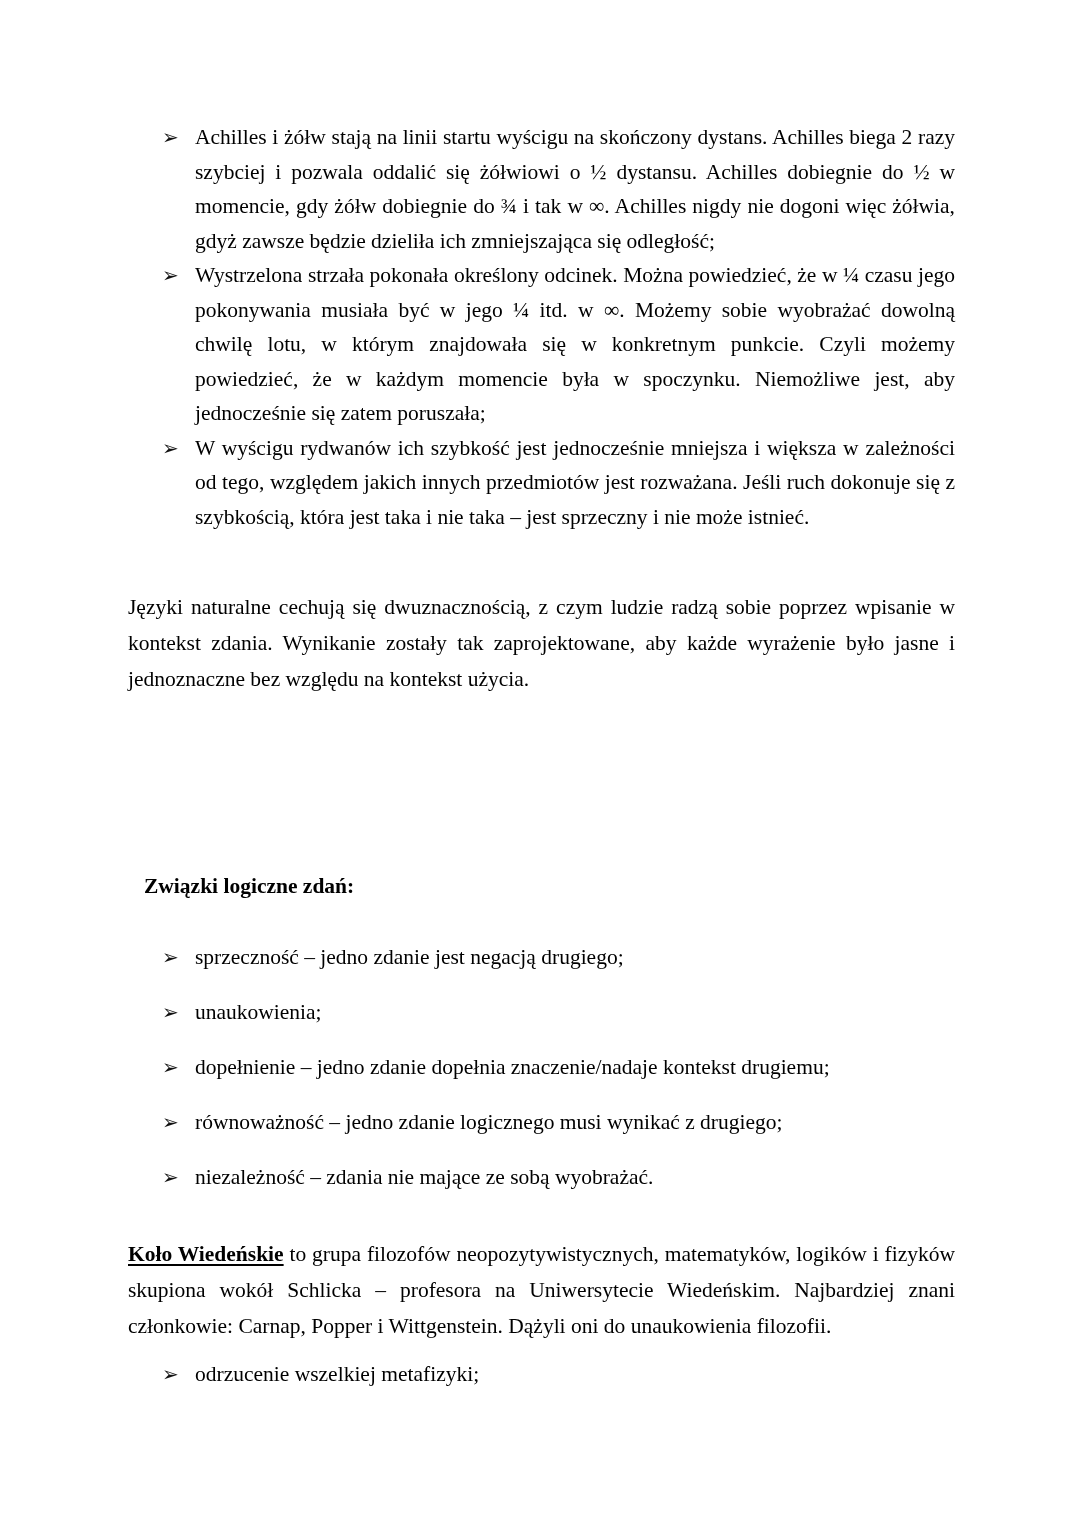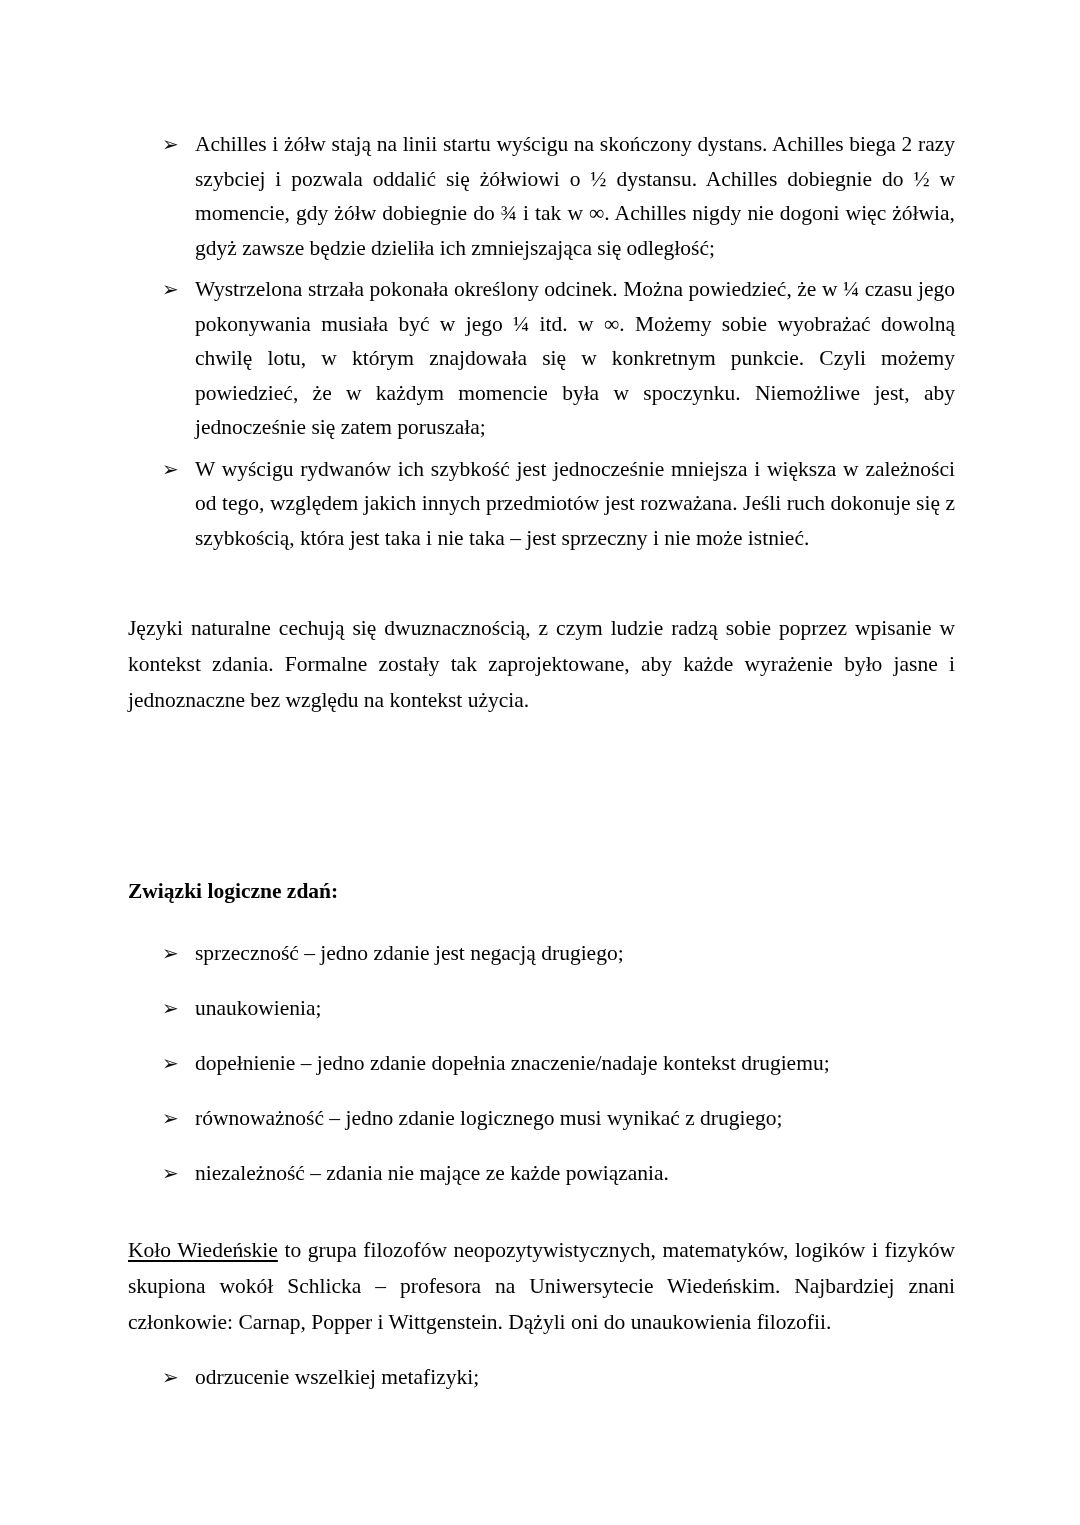--- a/index.html
+++ b/index.html
@@ -48,21 +48,20 @@
     top: 0;
     width: 26px;
     line-height: 34.5px;
     font-size: 20px;
     font-family: "DejaVu Sans", sans-serif;
     color: #111111;
     text-align: left;
   }
   li.bullet > .btext {
     display: block;
-    margin-top: 7px;
   }
 
   
   ul.bullets.loose li.bullet {
     text-align: left;
     line-height: 34px;
     margin-bottom: 21px;
   }
   ul.bullets.loose li.bullet:last-child { margin-bottom: 0; }
 
@@ -70,26 +69,26 @@
   p.para {
     font-size: 21.5px;
     line-height: 36px;
     text-align: justify;
     text-justify: inter-word;
     margin: 0;
   }
   p.heading {
     font-size: 21.5px;
     line-height: 36px;
-    margin: 0;
+    margin: 16px;
     font-weight: bold;
     text-align: left;
   }
   .b { font-weight: normal; }
-  .bu { font-weight: normal; text-decoration: underline; text-underline-offset: 3px; }
+  .bu { font-weight: bold; text-decoration: underline; text-underline-offset: 3px; }
 
   .arrow {
     font-family: "DejaVu Sans", sans-serif;
     font-size: 19px;
     font-weight: bold;
     line-height: 0;
     vertical-align: -1px;
     letter-spacing: -1px;
   }
 
@@ -116,21 +115,21 @@
         <span class="btext">Wystrzelona strzała pokonała określony odcinek. Można powiedzieć, że w ¼ czasu jego pokonywania musiała być w jego ¼ itd. w ∞. Możemy sobie wyobrażać dowolną chwilę lotu, w którym znajdowała się w konkretnym punkcie. Czyli możemy powiedzieć, że w każdym momencie była w spoczynku. Niemożliwe jest, aby jednocześnie się zatem poruszała;</span>
       </li>
       <li class="bullet">
         <span class="marker">➢</span>
         <span class="btext">W wyścigu rydwanów ich szybkość jest jednocześnie mniejsza i większa w zależności od tego, względem jakich innych przedmiotów jest rozważana. Jeśli ruch dokonuje się z szybkością, która jest taka i nie taka – jest sprzeczny i nie może istnieć.</span>
       </li>
     </ul>
 
     <div class="gap-xl"></div>
 
-    <p class="para"><span class="b">Języki naturalne</span><span> cechują się dwuznacznością, z czym ludzie radzą sobie poprzez wpisanie w kontekst zdania. </span><span class="b">Formalne</span><span> zostały tak zaprojektowane, aby każde wyrażenie było jasne i jednoznaczne bez względu na kontekst użycia.</span></p>
+    <p class="para"><span class="b">Języki naturalne</span><span> cechują się dwuznacznością, z czym ludzie radzą sobie poprzez wpisanie w kontekst zdania. </span><span class="b">Wynikanie</span><span> zostały tak zaprojektowane, aby każde wyrażenie było jasne i jednoznaczne bez względu na kontekst użycia.</span></p>
 
     <div class="gap-lg"></div>
 
 
     <div class="gap-lg"></div>
 
 
     <div class="gap-xl"></div>
 
     <p class="heading">Związki logiczne zdań:</p>
@@ -149,21 +148,21 @@
       <li class="bullet">
         <span class="marker">➢</span>
         <span class="btext">dopełnienie – jedno zdanie dopełnia znaczenie/nadaje kontekst drugiemu;</span>
       </li>
       <li class="bullet">
         <span class="marker">➢</span>
         <span class="btext">równoważność – jedno zdanie logicznego musi wynikać z drugiego;</span>
       </li>
       <li class="bullet">
         <span class="marker">➢</span>
-        <span class="btext">niezależność – zdania nie mające ze każde powiązania.</span>
+        <span class="btext">niezależność – zdania nie mające ze sobą wyobrażać.</span>
       </li>
     </ul>
 
     <div class="gap-md"></div>
 
     <p class="para"><span class="bu">Koło Wiedeńskie</span><span> to grupa filozofów neopozytywistycznych, matematyków, logików i fizyków skupiona wokół Schlicka – profesora na Uniwersytecie Wiedeńskim. Najbardziej znani członkowie: Carnap, Popper i Wittgenstein. Dążyli oni do unaukowienia filozofii.</span></p>
 
     <div class="gap-sm"></div>
 
     <ul class="bullets loose">

